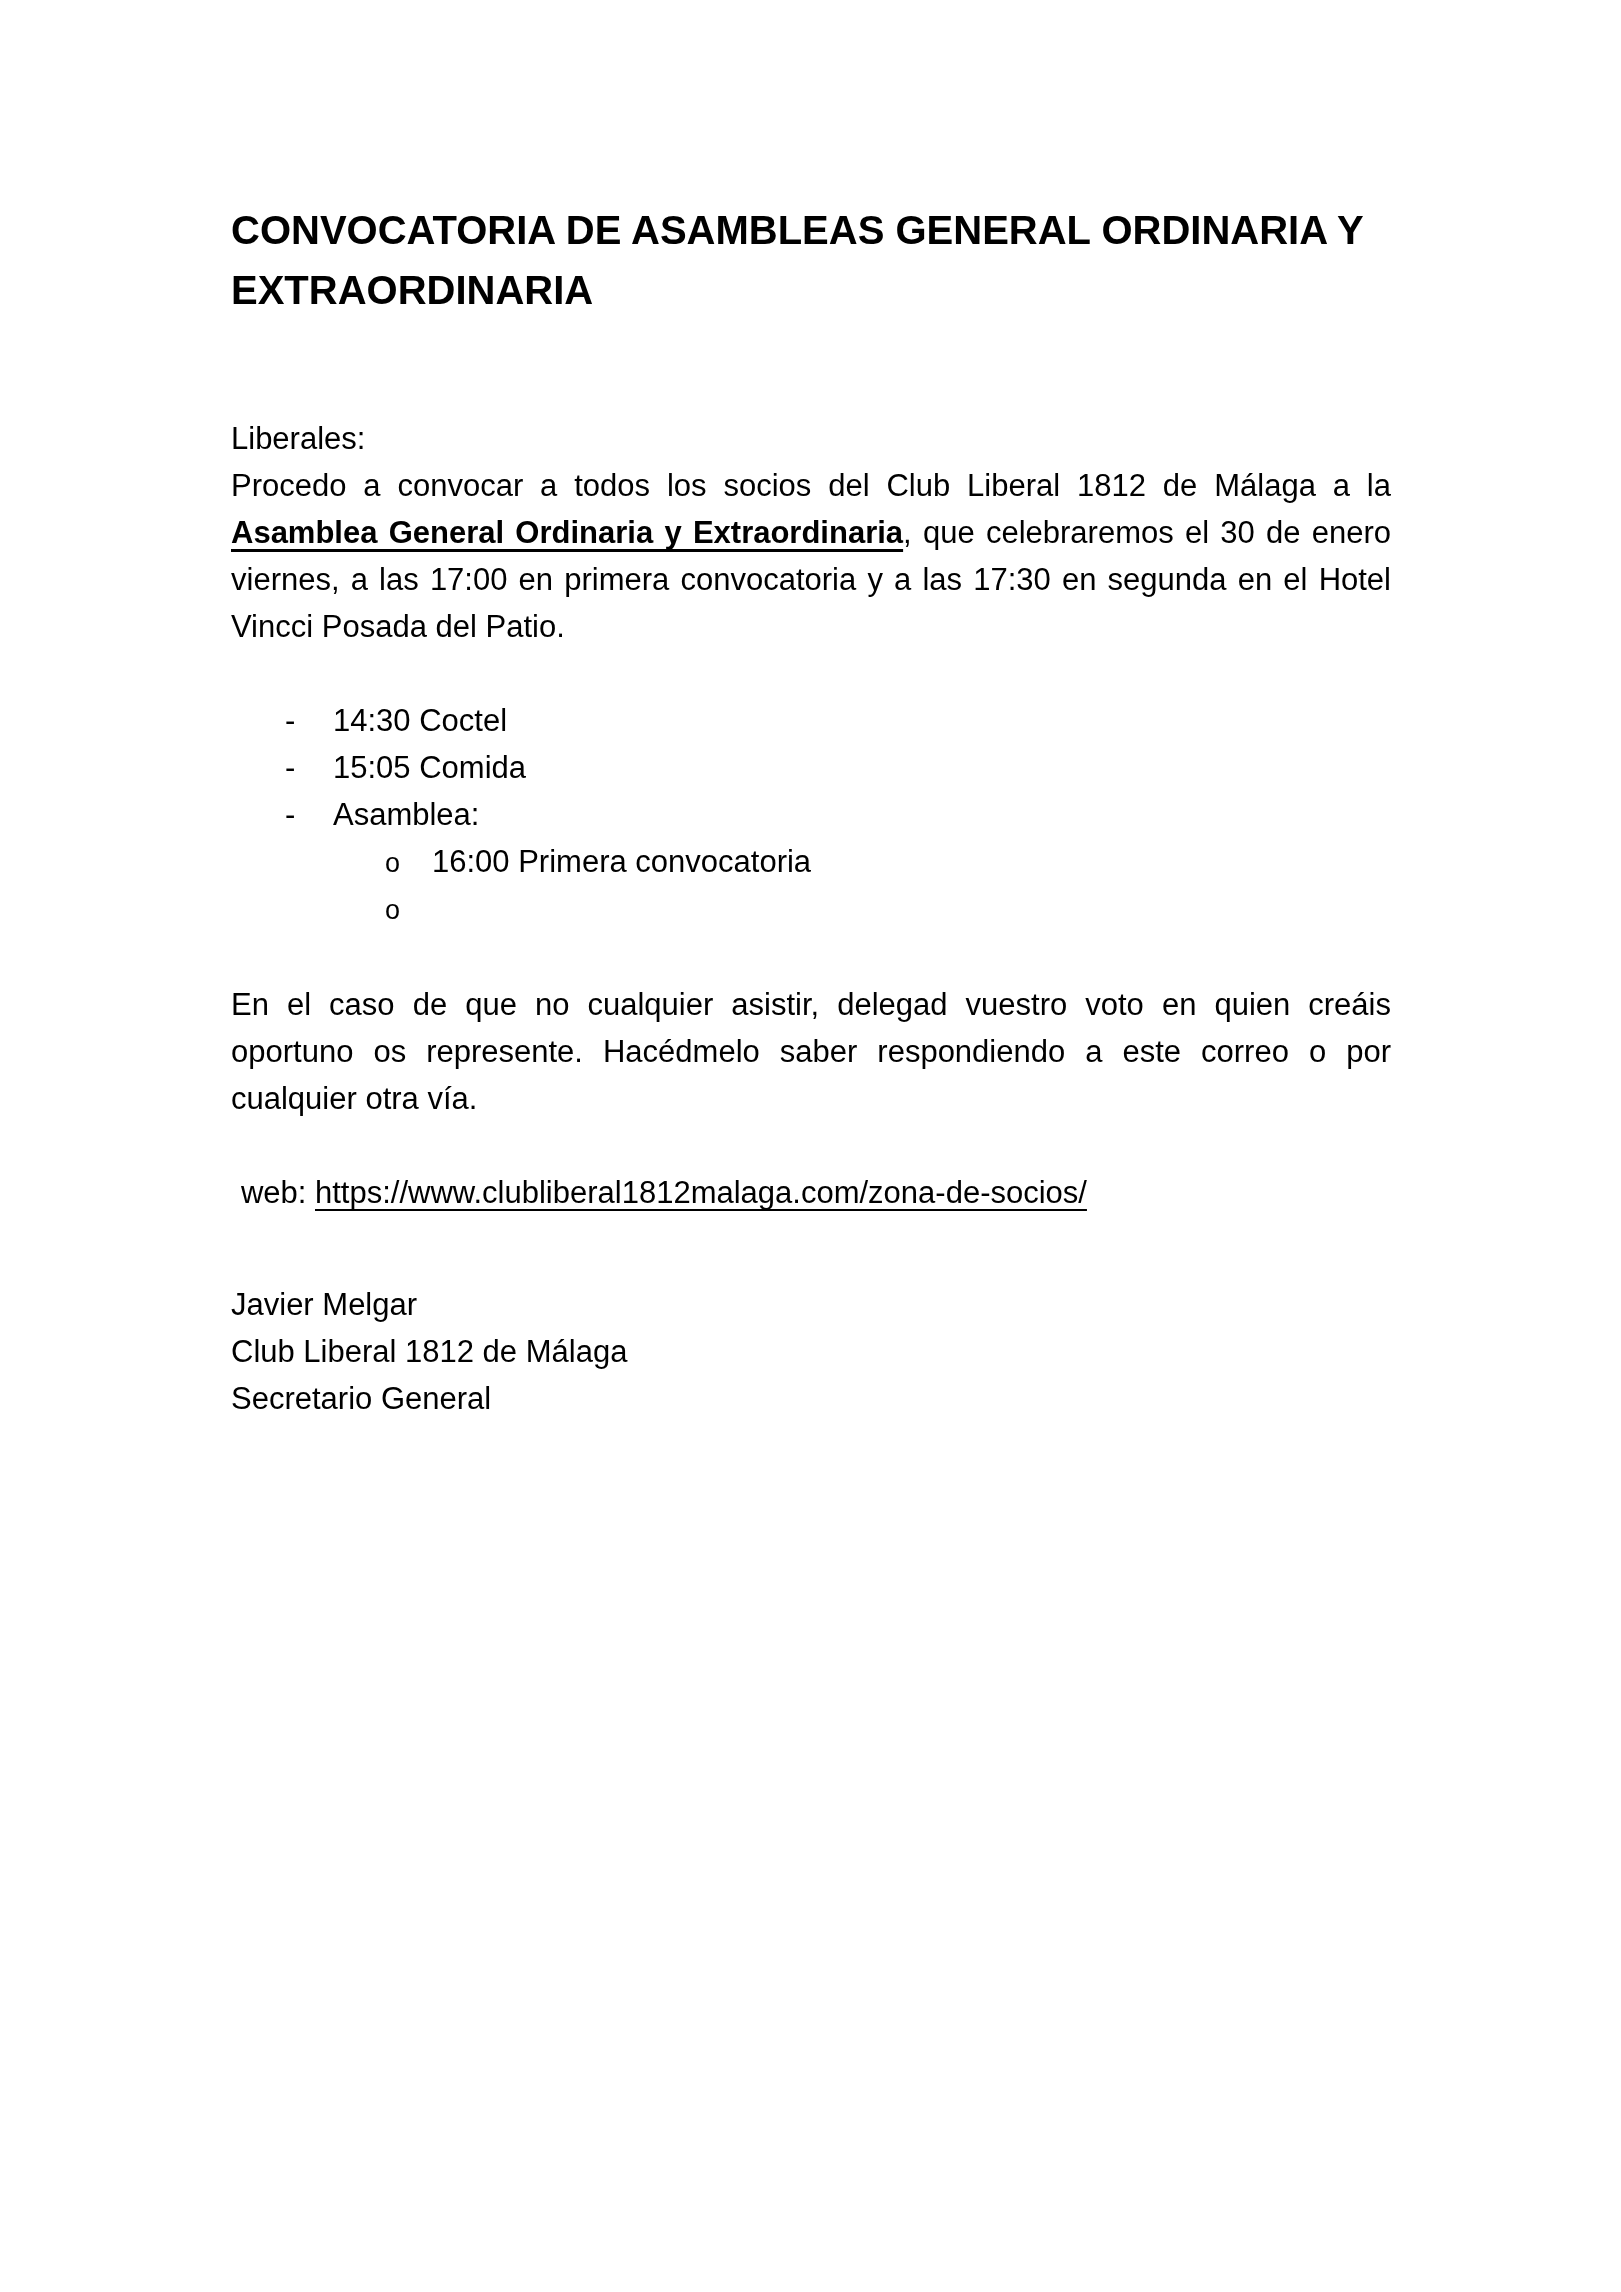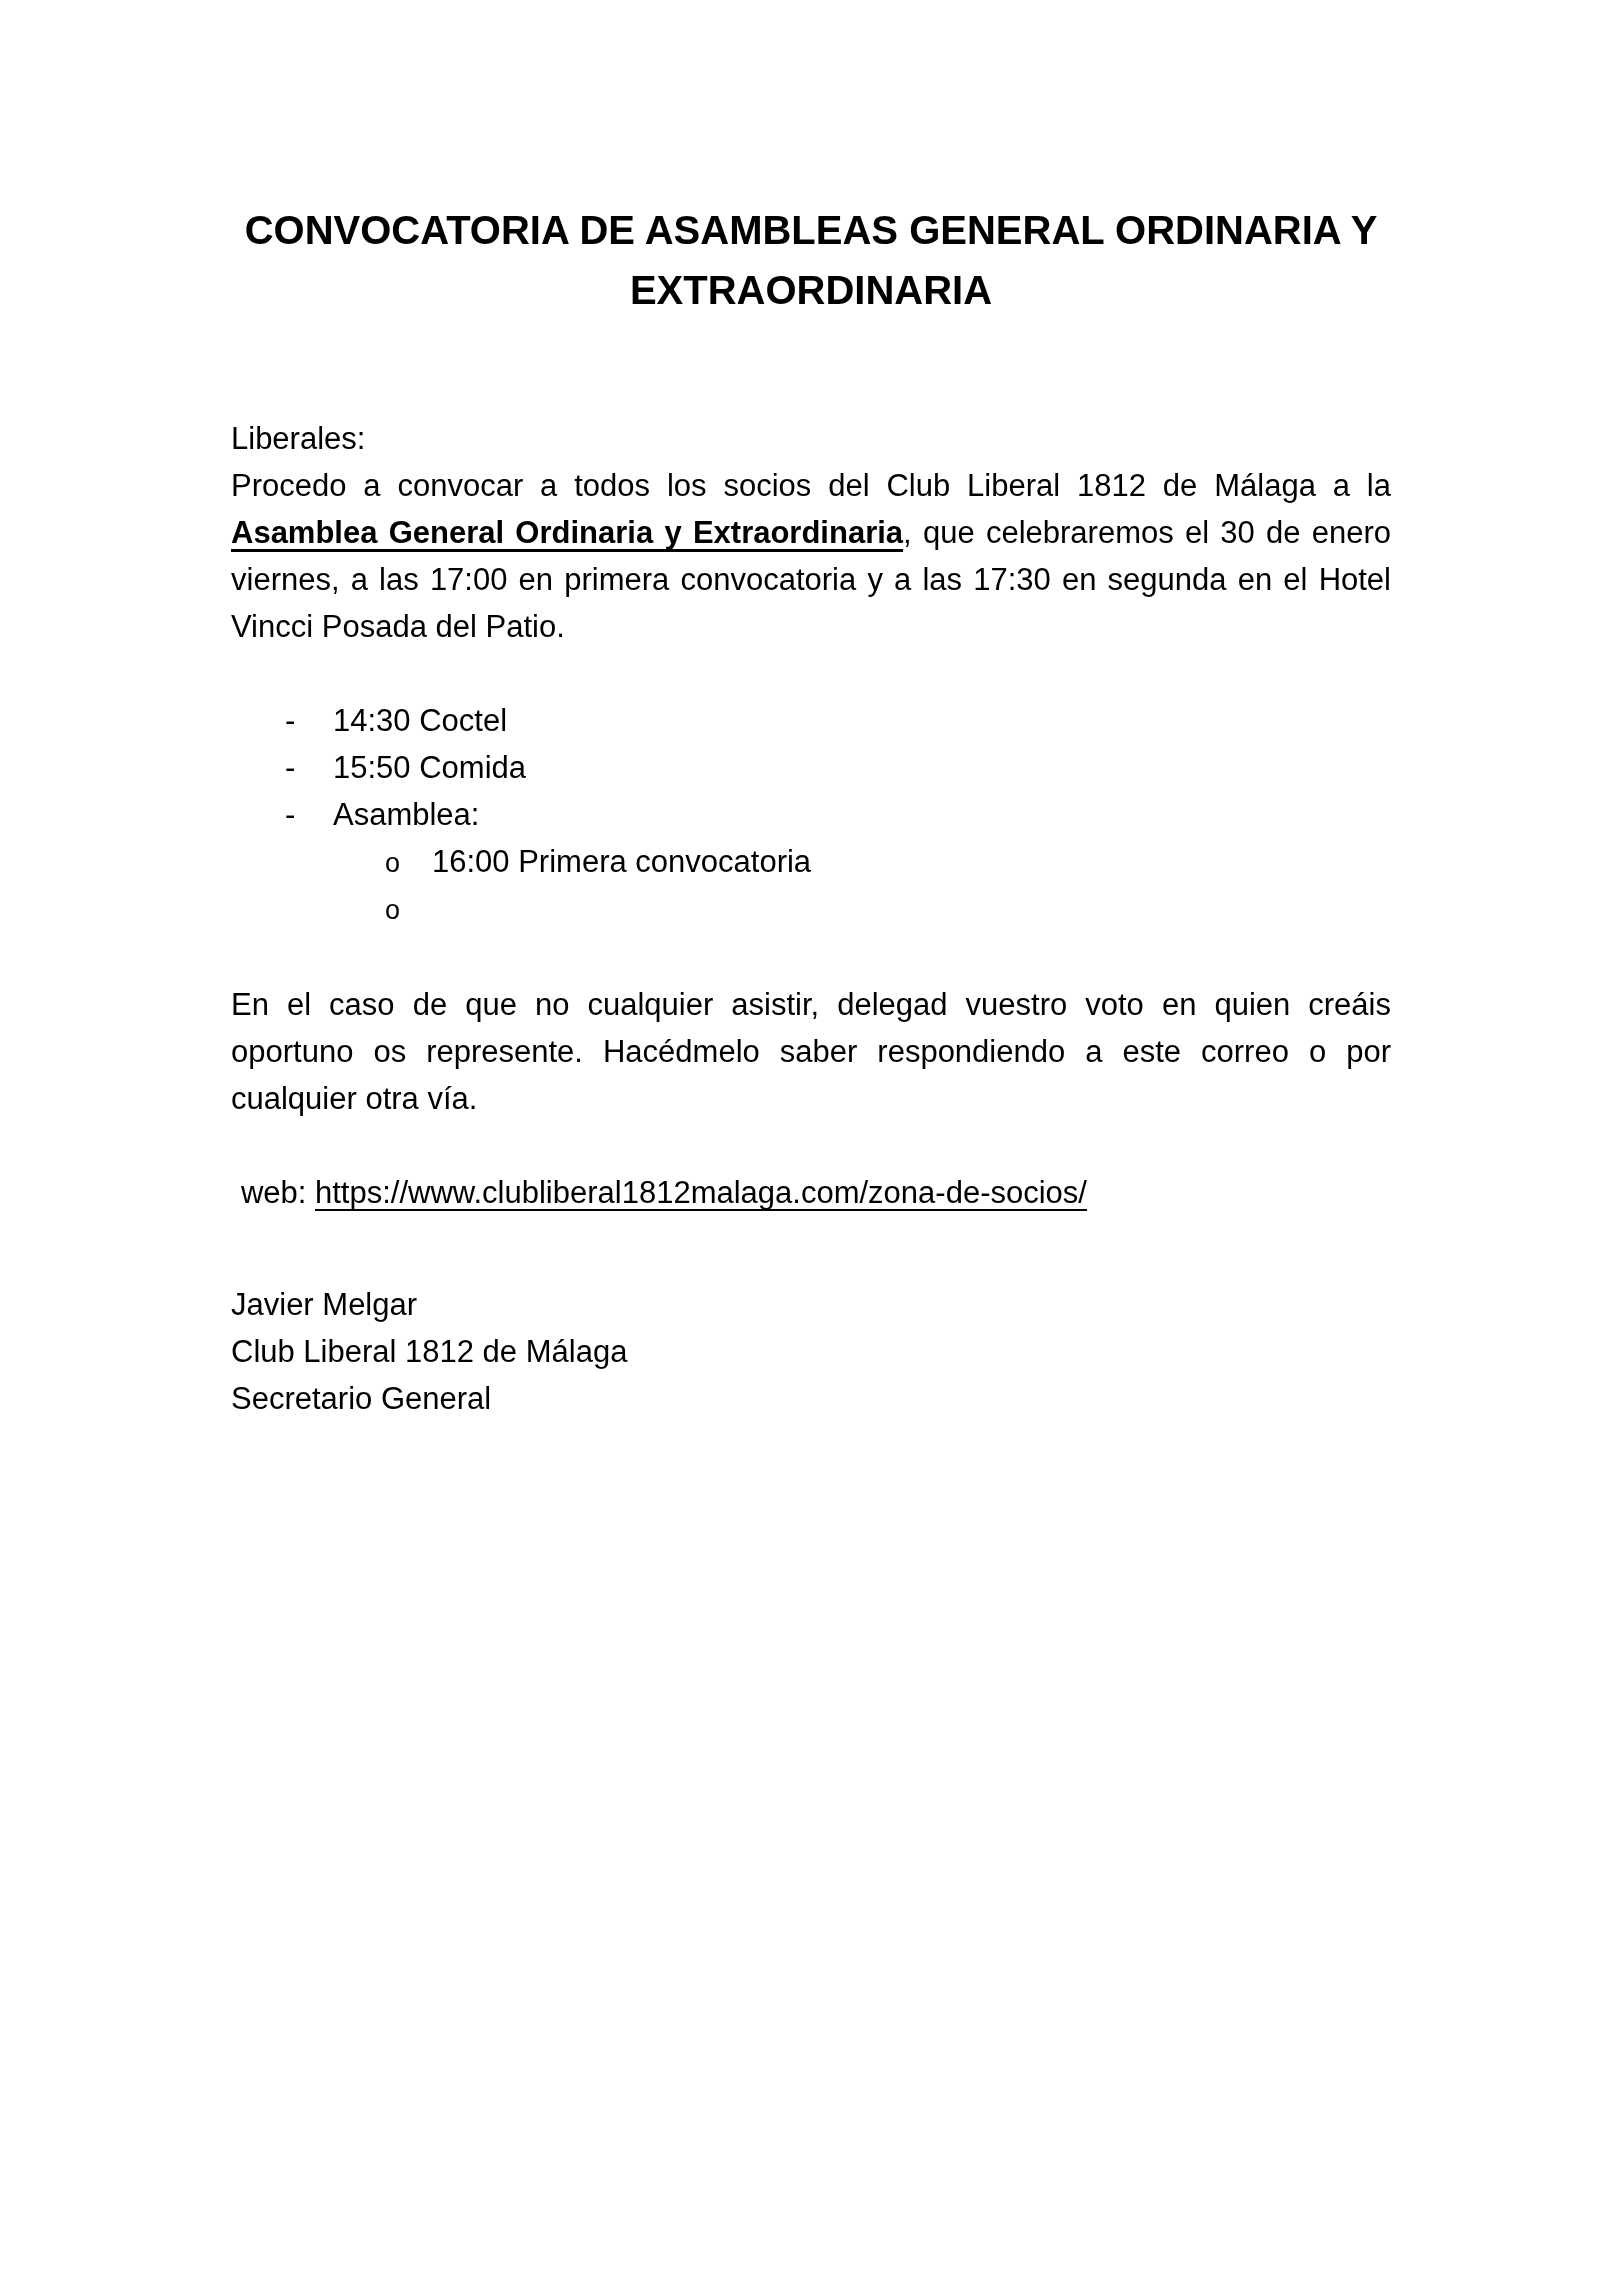--- a/index.html
+++ b/index.html
@@ -17,21 +17,20 @@
     font-family: "Liberation Sans", sans-serif;
     color: #000000;
     font-size: 31px;
     line-height: 47px;
   }
   .doc-title {
     margin: 0 0 95px 0;
     font-size: 40px;
     line-height: 60px;
     font-weight: bold;
-    text-align: center;
     letter-spacing: 0px;
   }
   .block {
     margin: 0 0 47px 0;
   }
   .justify {
     text-align: justify;
   }
   .emphasis {
     font-weight: bold;
@@ -86,21 +85,21 @@
   </div>
 
 
   <div class="block">
     <div class="list-row level1">
       <span class="marker">-</span>
       <span>14:30 Coctel</span>
     </div>
     <div class="list-row level1">
       <span class="marker">-</span>
-      <span>15:50 Comida</span>
+      <span>15:05 Comida</span>
     </div>
     <div class="list-row level1">
       <span class="marker">-</span>
       <span>Asamblea:</span>
     </div>
     <div class="list-row level2">
       <span class="marker">o</span>
       <span>16:00 Primera convocatoria</span>
     </div>
     <div class="list-row level2">

